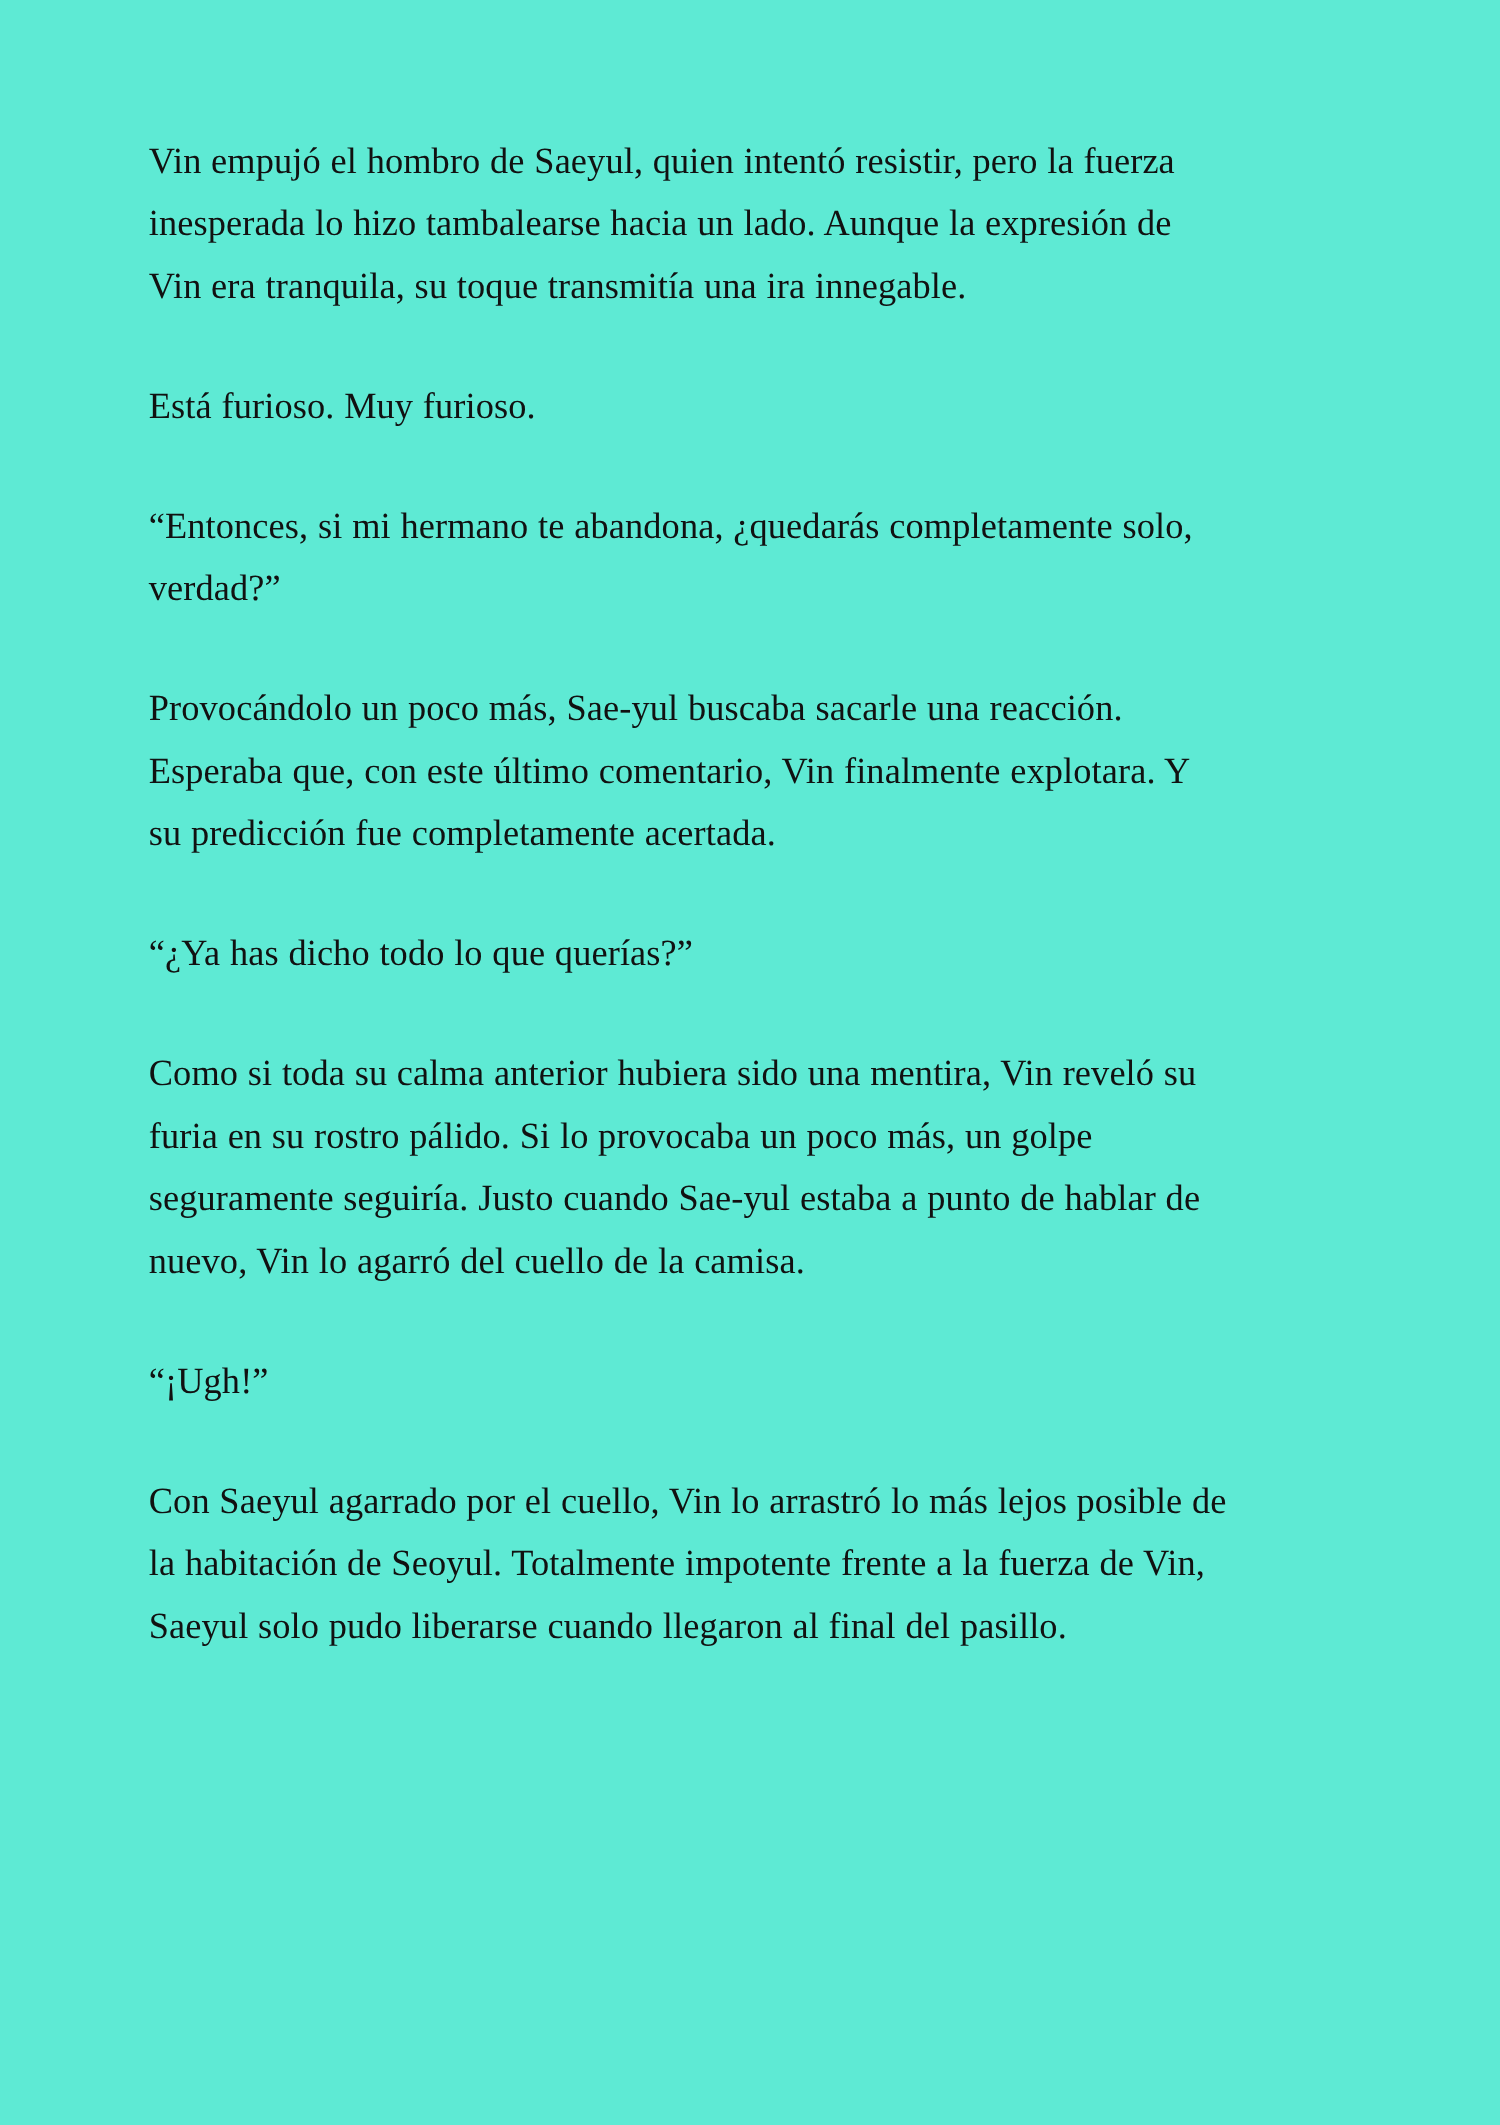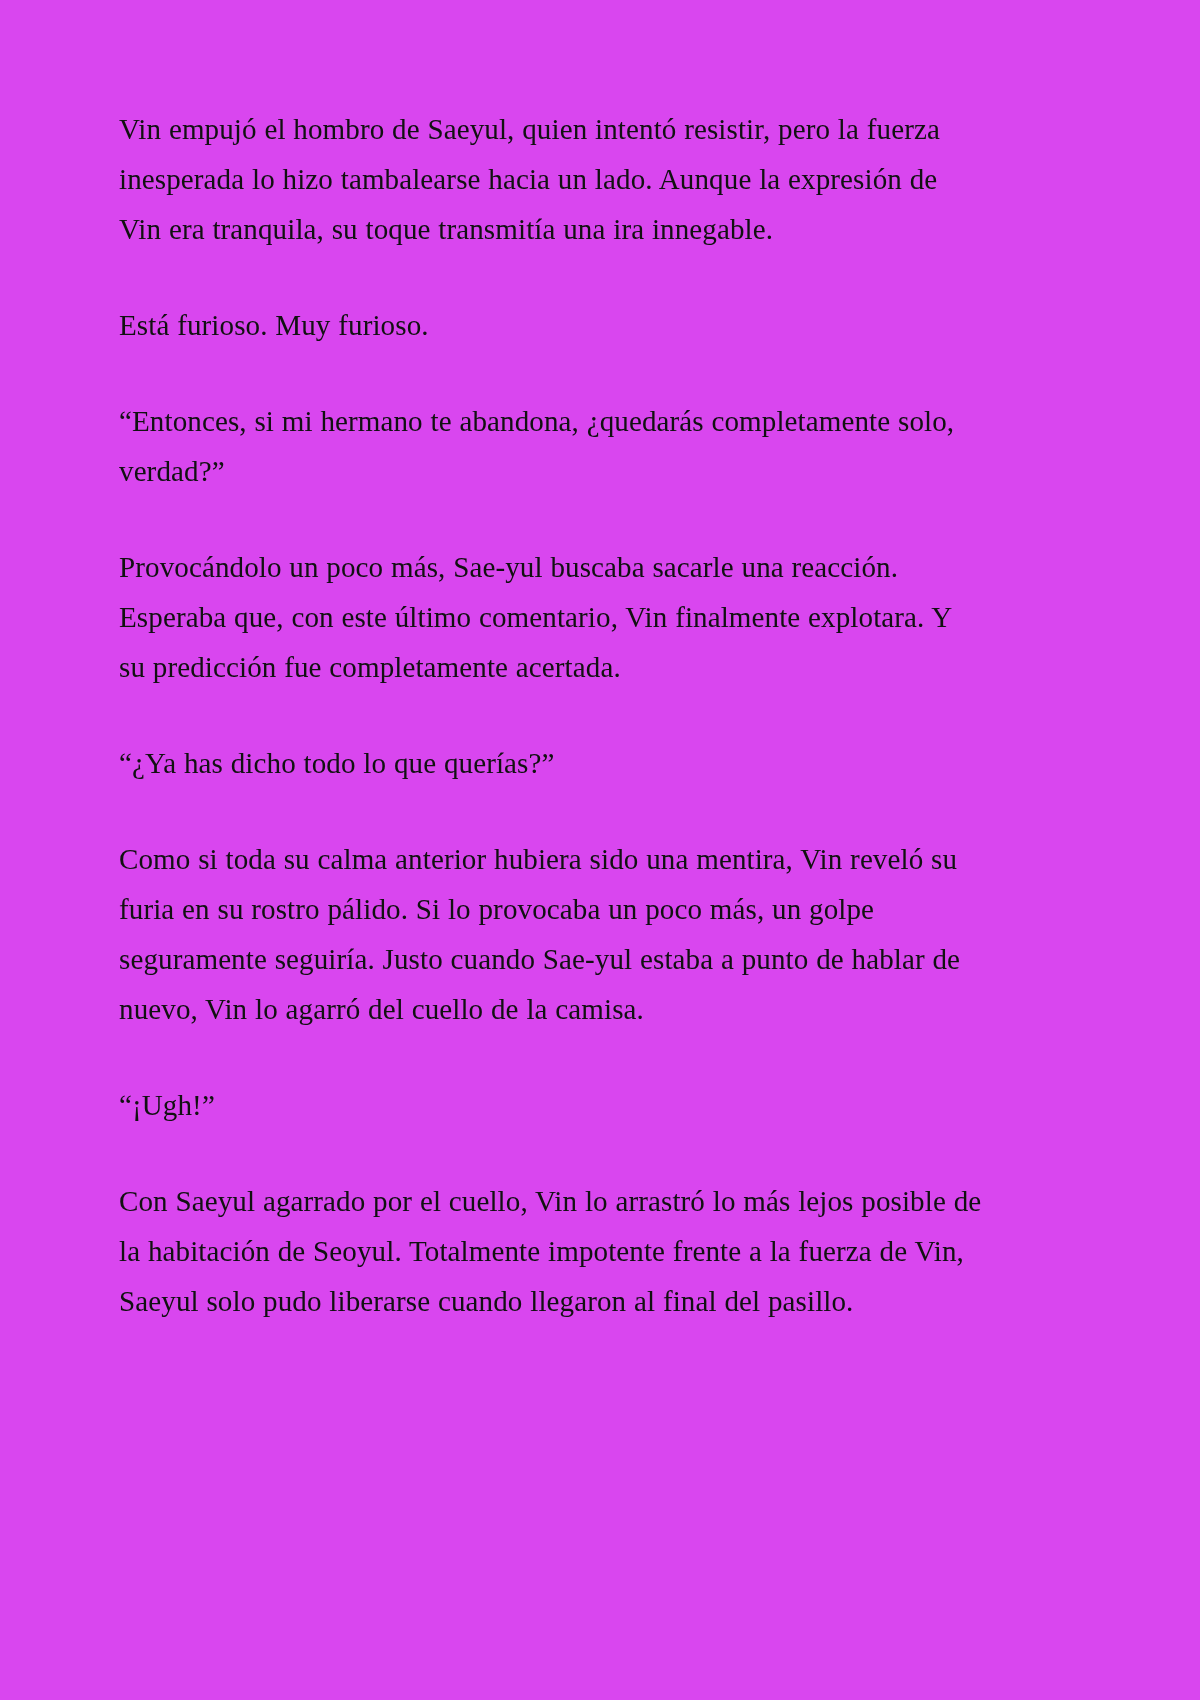--- a/index.html
+++ b/index.html
@@ -13,21 +13,21 @@
     height: 1700px;
     overflow: hidden;
     font-family: "Liberation Serif", "DejaVu Serif", serif;
     color: #000000;
     -webkit-font-smoothing: antialiased;
   }
   .page {
     position: relative;
     width: 1200px;
     height: 1700px;
-    background: #d946ef;
+    background: #5eead4;
     box-sizing: border-box;
   }
   .text-column {
     position: absolute;
     left: 119px;
     top: 104px;
     width: 878px;
   }
   .para {
     margin: 0 0 46px 0;

